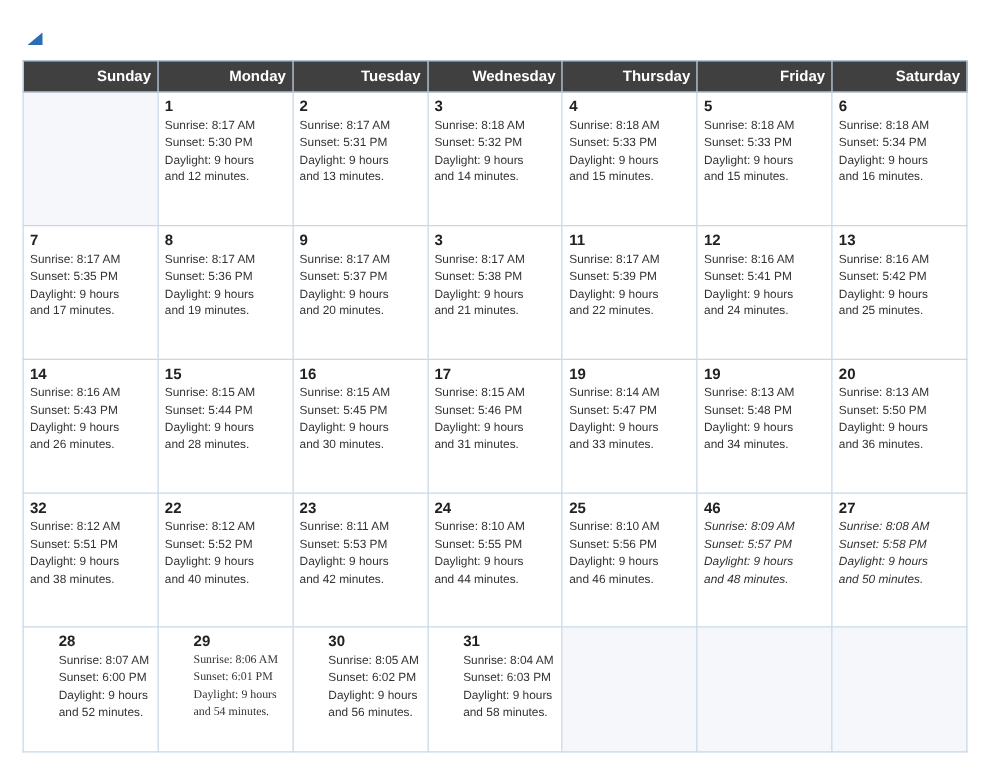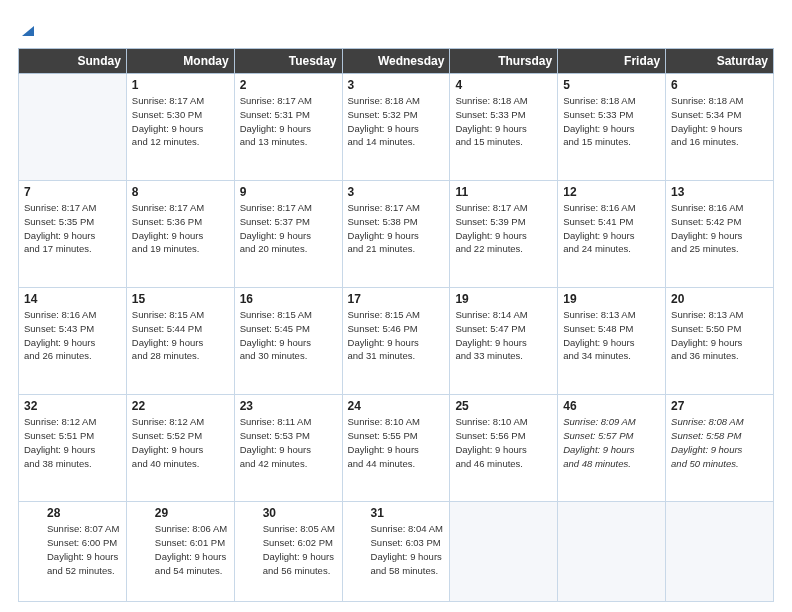--- a/index.html
+++ b/index.html
@@ -324,21 +324,21 @@
         <tr>
           <td>
             <span class="day-num">28</span>
             <div class="day-info" style="white-space: pre-line;">Sunrise: 8:07 AM
 Sunset: 6:00 PM
 Daylight: 9 hours
 and 52 minutes.</div>
           </td>
           <td>
             <span class="day-num">29</span>
-            <div class="day-info" style="white-space: pre-line;">Sunrise: 8:06 AM
+            <div class="day-info" style="white-space: pre-line; font-family: Liberation Serif, serif;">Sunrise: 8:06 AM
 Sunset: 6:01 PM
 Daylight: 9 hours
 and 54 minutes.</div>
           </td>
           <td>
             <span class="day-num">30</span>
             <div class="day-info" style="white-space: pre-line;">Sunrise: 8:05 AM
 Sunset: 6:02 PM
 Daylight: 9 hours
 and 56 minutes.</div>

